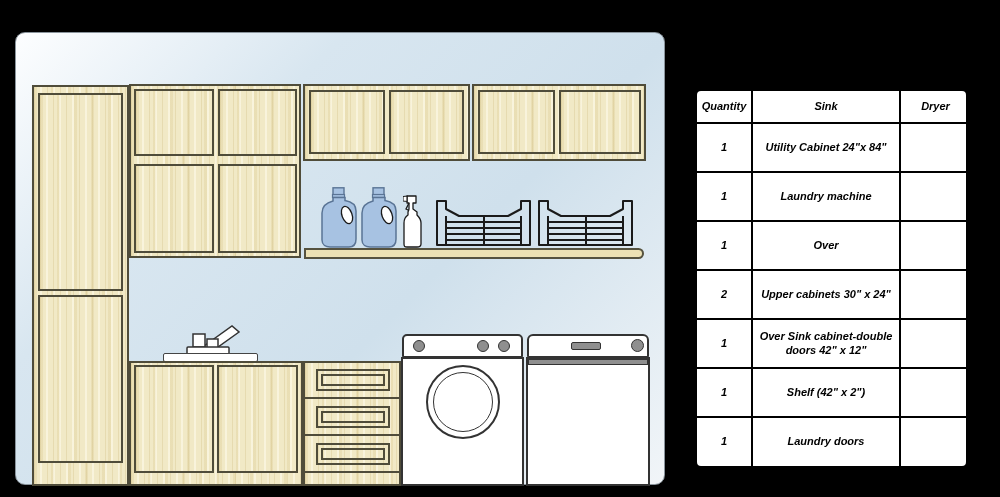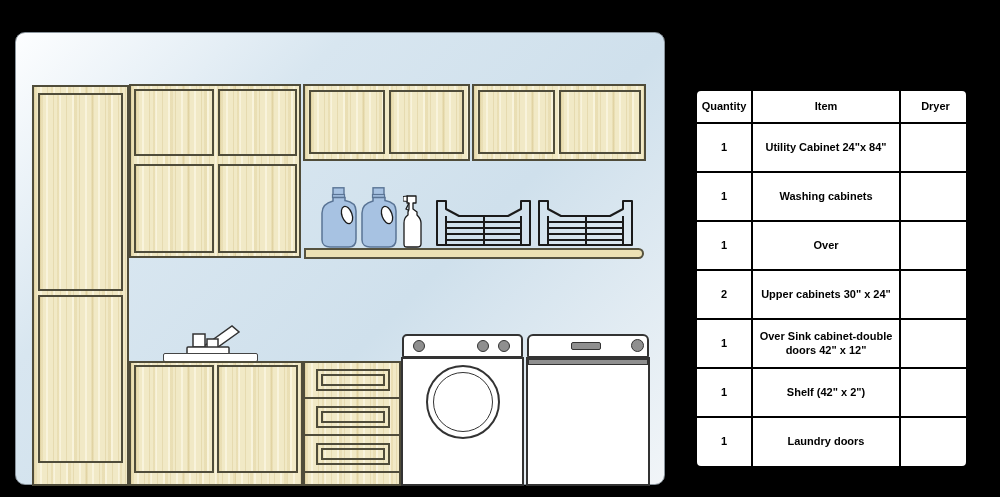--- a/index.html
+++ b/index.html
@@ -47,20 +47,21 @@
   #parts{
     left:695px;top:89px;width:273px;
     background:var(--table_bg,#fff);
     border:2px solid var(--table_border,#000);
     border-radius:6px;overflow:hidden;
   }
   #parts table{
     border-collapse:collapse;border-style:hidden;
     width:100%;table-layout:fixed;
     color:var(--table_text,#000);
+    font-style:italic;
   }
   #parts th,#parts td{
     border:2px solid var(--table_border,#000);
     font-weight:bold;font-size:11px;line-height:1.25;
     text-align:center;vertical-align:middle;padding:1px 3px;
   }
   #parts thead tr{height:32px;}
   #parts tbody tr{height:49px;}
 </style>
 </head>
@@ -185,33 +186,33 @@
 <div id="parts" class="abs">
   <table>
     <colgroup>
         <col style="width:55px">
         <col style="width:148px">
         <col style="width:70px">
       </colgroup>
     <thead>
       <tr>
         <th>Quantity</th>
-        <th>Item</th>
+        <th>Sink</th>
         <th>Dryer</th>
       </tr>
     </thead>
     <tbody>
         <tr>
           <td>1</td>
           <td>Utility Cabinet 24"x 84"</td>
           <td></td>
         </tr>
         <tr>
           <td>1</td>
-          <td>Washing cabinets</td>
+          <td>Laundry machine</td>
           <td></td>
         </tr>
         <tr>
           <td>1</td>
           <td>Over</td>
           <td></td>
         </tr>
         <tr>
           <td>2</td>
           <td>Upper cabinets 30" x 24"</td>

